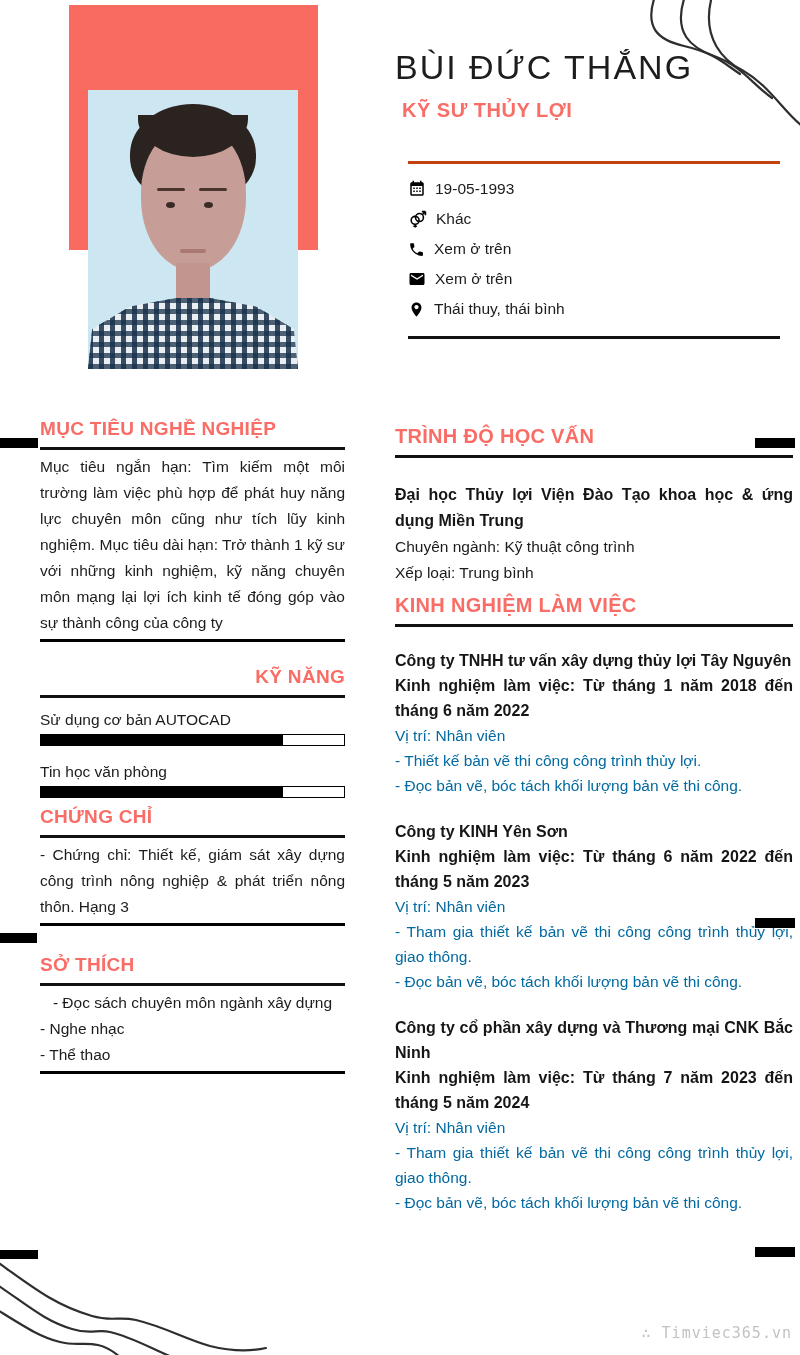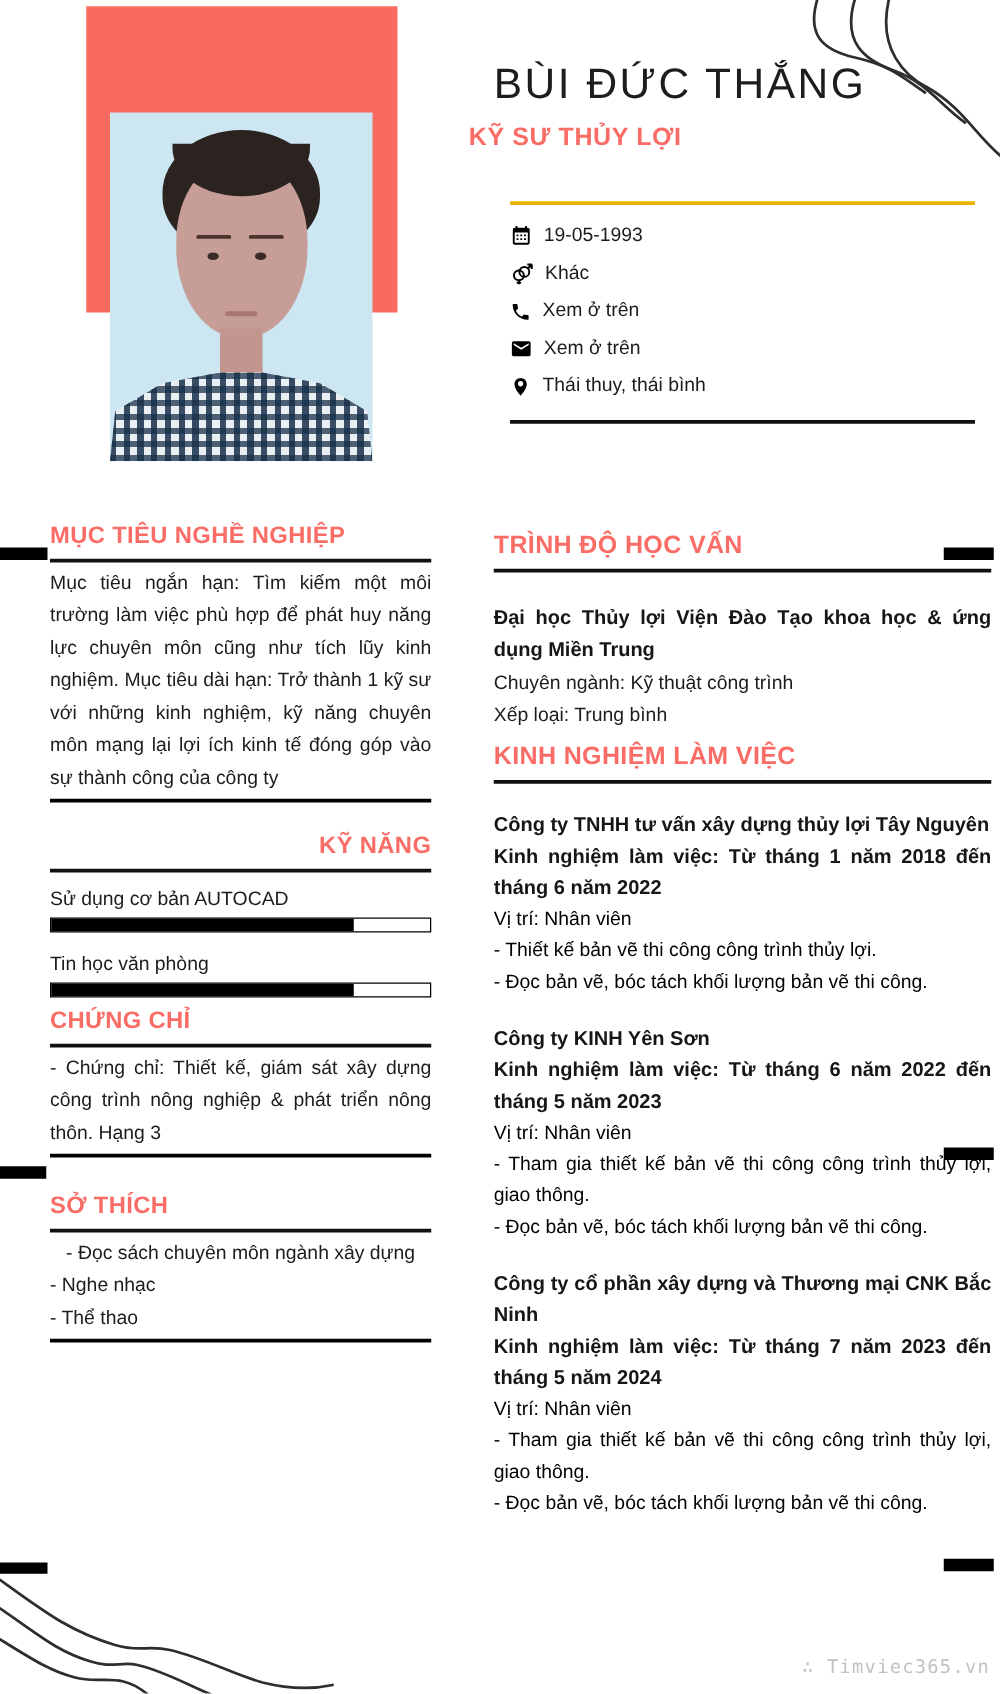--- a/index.html
+++ b/index.html
@@ -23,24 +23,24 @@
   .p-mouth{position:absolute; left:44%; top:57%; width:12%; height:4px; background:#a97871; border-radius:3px;}
   .p-neck{position:absolute; left:42%; top:62%; width:16%; height:16%; background:#c2958f;}
   .p-shirt{position:absolute; left:0; top:74%; width:100%; height:26%;
      background-color:#e8eef2;
      background-image:repeating-linear-gradient(90deg, rgba(24,48,74,.85) 0 5px, transparent 5px 11px),
                       repeating-linear-gradient(0deg, rgba(24,48,74,.75) 0 5px, transparent 5px 11px);
      clip-path:polygon(0 100%, 2% 45%, 20% 14%, 42% 2%, 58% 2%, 80% 14%, 98% 45%, 100% 100%);}
 
   
   .name{position:absolute; left:395px; top:48px; font-size:34px; font-weight:normal; letter-spacing:2px; color:#1d1d1d;}
-  .jobtitle{position:absolute; left:375px; top:99px; font-size:20px; font-weight:bold; letter-spacing:.5px;}
-
-  
-  .contact{position:absolute; left:408px; top:161px; width:372px; border-top:3px solid #eab308; border-bottom:3px solid #111; padding:10px 0 12px 0;}
+  .jobtitle{position:absolute; left:402px; top:99px; font-size:20px; font-weight:bold; letter-spacing:.5px;}
+
+  
+  .contact{position:absolute; left:408px; top:161px; width:372px; border-top:3px solid #c2410c; border-bottom:3px solid #111; padding:10px 0 12px 0;}
   .c-row{display:flex; align-items:center; gap:9px; height:30px; font-size:15.5px; color:#1c1c1c;}
   .c-row svg{flex:0 0 auto;}
 
   
   .col-left{position:absolute; left:40px; top:418px; width:305px;}
   .col-right{position:absolute; left:395px; top:425px; width:398px;}
 
   .sec-title{font-size:19px; font-weight:bold; margin:0; padding-bottom:7px; border-bottom:3px solid #111; letter-spacing:.3px;}
   .col-right .sec-title{font-size:20px;}
   .body-text{font-size:15.5px; line-height:26px; color:#1c1c1c; text-align:justify; margin-top:4px;}
@@ -53,21 +53,21 @@
   .skill-label{font-size:15.5px; color:#1c1c1c; margin-bottom:5px;}
   .skill-bar{height:10px; border:1.6px solid #000; background:#fff;}
   .skill-fill{height:100%; background:#000;}
 
   
   .edu-school{font-size:16px; font-weight:bold; line-height:26px; text-align:justify; margin-top:24px; color:#161616;}
   .edu-line{font-size:15.5px; line-height:26px; color:#1c1c1c;}
   .job{margin-top:21px;}
   .job-company{font-size:16px; font-weight:bold; line-height:25px; text-align:justify; color:#161616;}
   .job-period{font-size:16px; font-weight:bold; line-height:25px; text-align:justify; color:#161616;}
-  .job-line{font-size:15.5px; line-height:25px; color:#000000; text-align:justify;}
+  .job-line{font-size:15.5px; line-height:25px; color:#0369a1; text-align:justify;}
 
   
   .bar{position:absolute; background:#000;}
   .bar-l1{left:0; top:438px; width:38px; height:10px;}
   .bar-l2{left:0; top:933px; width:37px; height:10px;}
   .bar-l3{left:0; top:1250px; width:38px; height:9px;}
   .bar-r1{left:755px; top:438px; width:40px; height:10px;}
   .bar-r2{left:755px; top:918px; width:40px; height:10px;}
   .bar-r3{left:755px; top:1247px; width:40px; height:10px;}
 

